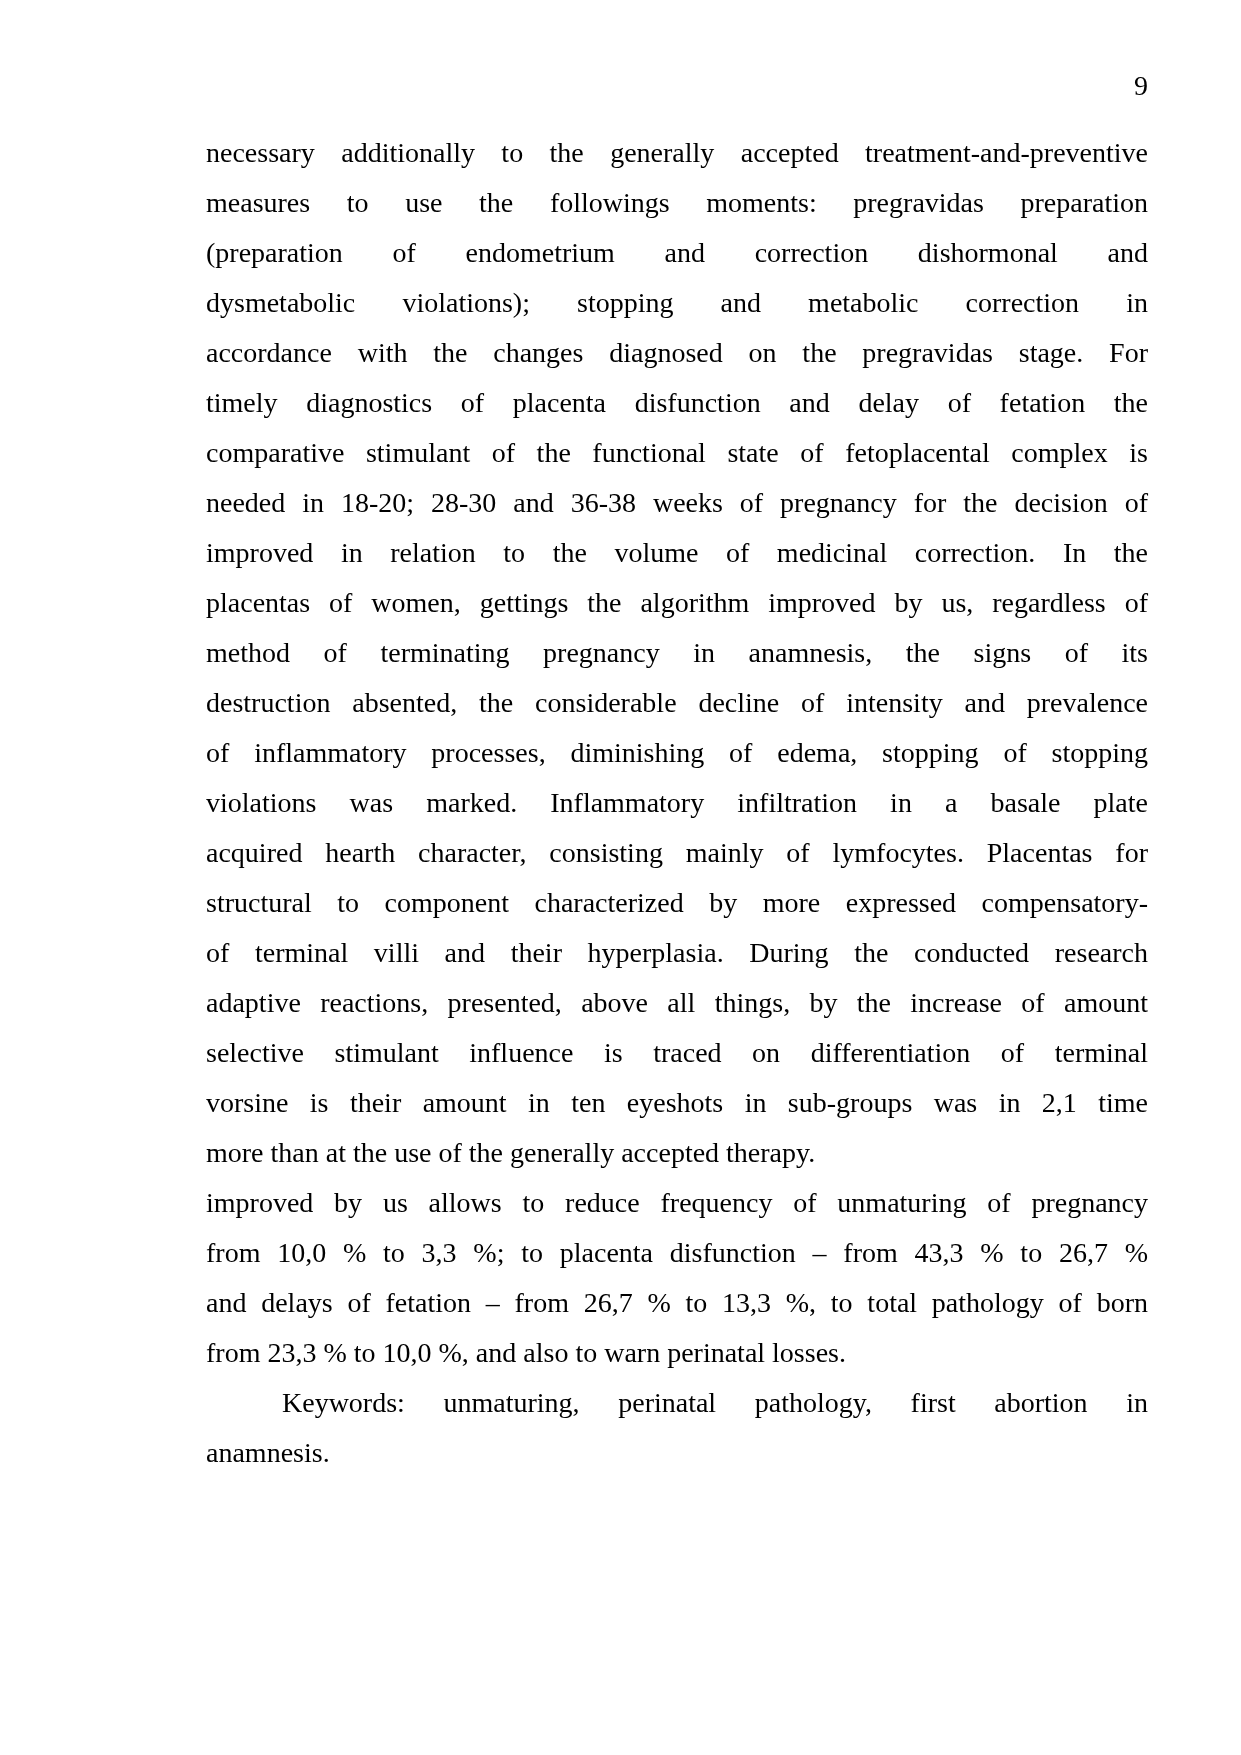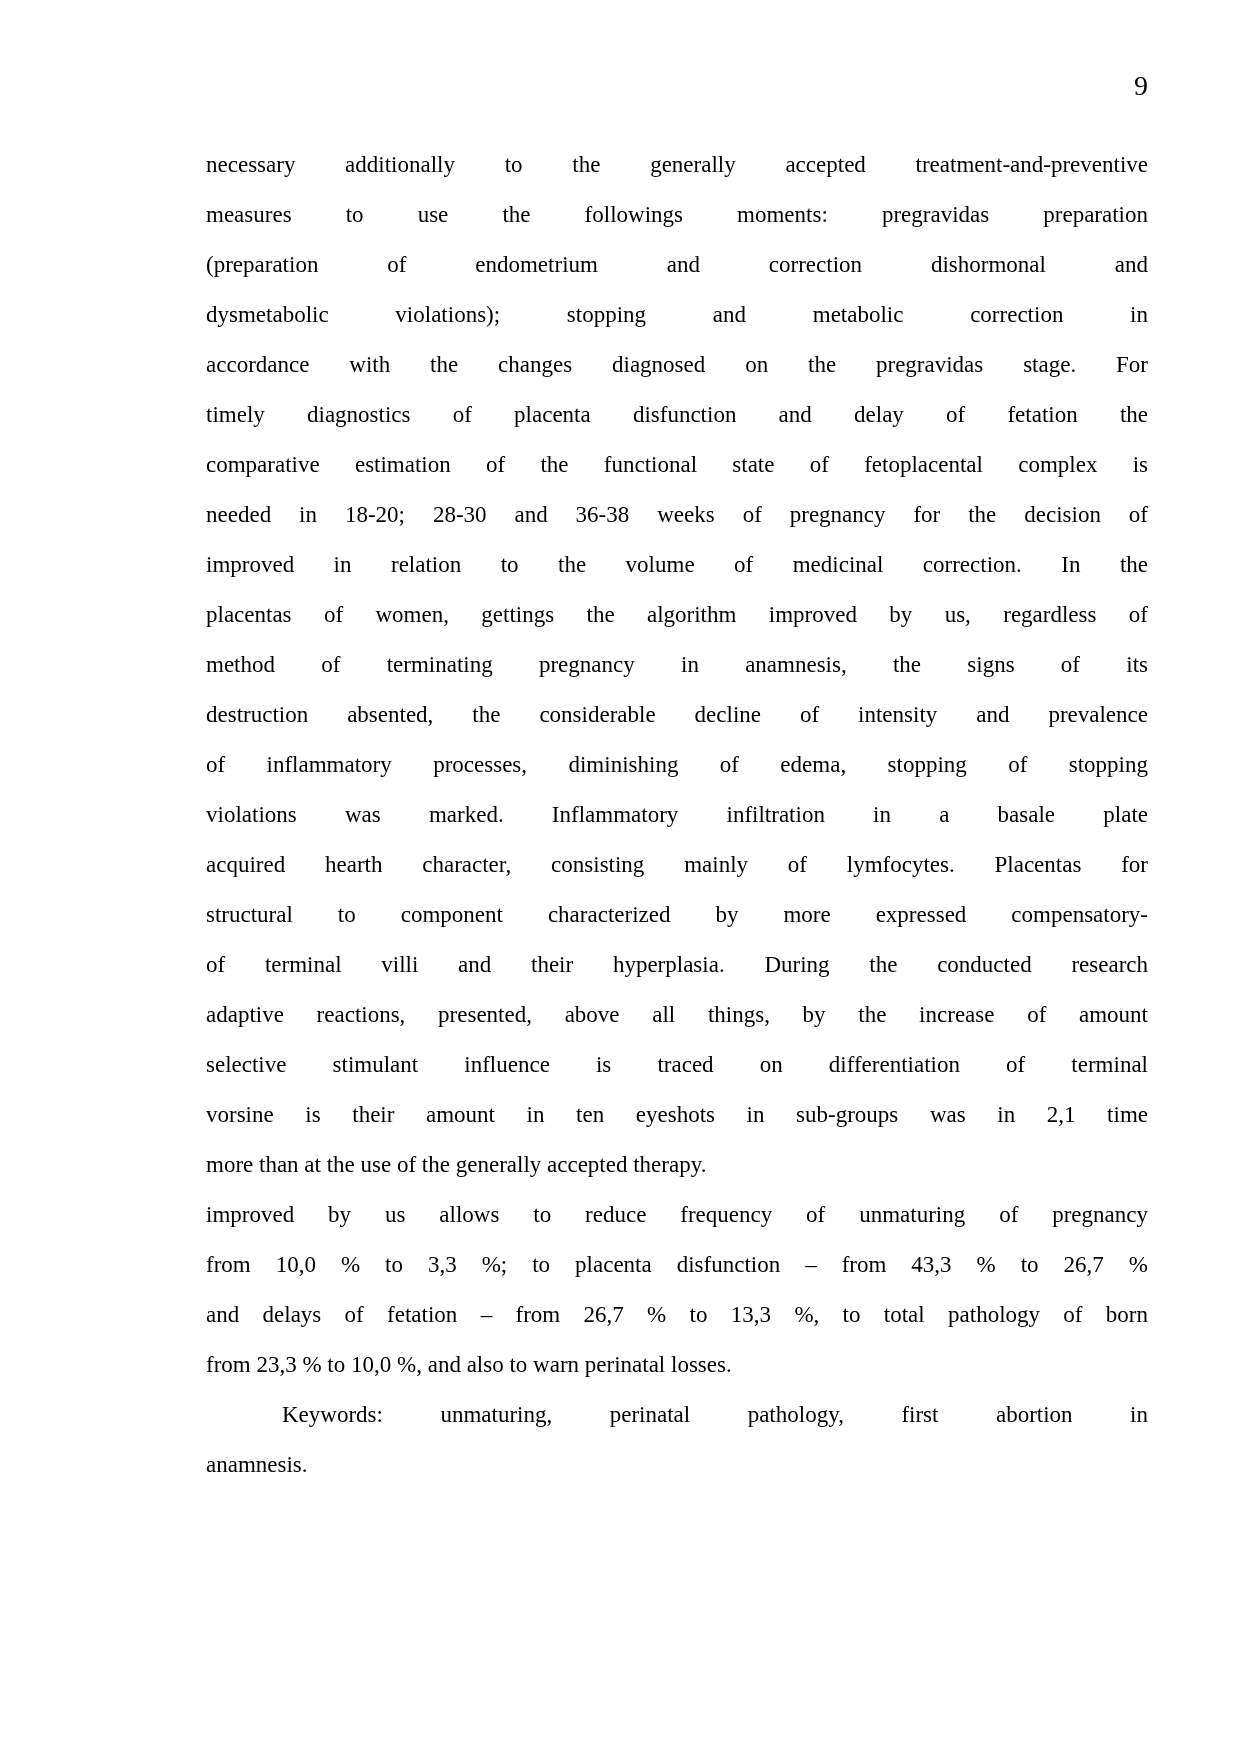--- a/index.html
+++ b/index.html
@@ -20,24 +20,24 @@
   .page-number {
     position: absolute;
     top: 68px;
     right: 93px;
     font-size: 28px;
     line-height: 36px;
     text-align: right;
   }
   .content {
     position: absolute;
-    top: 140px;
+    top: 128px;
     left: 206px;
     width: 942px;
-    font-size: 23px;
+    font-size: 28px;
     font-family: Liberation Serif, serif;
   }
   .paragraph {
     margin: 0;
   }
   .line {
     line-height: 50px;
     text-align: justify;
     text-align-last: justify;
     white-space: normal;
@@ -55,21 +55,21 @@
 <div class="page">
   <div class="page-number">9</div>
   <div class="content" id="content">
       <div class="paragraph">
         <div class="line">necessary additionally to the generally accepted treatment-and-preventive</div>
         <div class="line">measures to use the followings moments: pregravidas preparation</div>
         <div class="line">(preparation of endometrium and correction dishormonal and</div>
         <div class="line">dysmetabolic violations); stopping and metabolic correction in</div>
         <div class="line">accordance with the changes diagnosed on the pregravidas stage. For</div>
         <div class="line">timely diagnostics of placenta disfunction and delay of fetation the</div>
-        <div class="line">comparative estimation of the functional state of fetoplacental complex is</div>
+        <div class="line">comparative stimulant of the functional state of fetoplacental complex is</div>
         <div class="line">needed in 18-20; 28-30 and 36-38 weeks of pregnancy for the decision of</div>
         <div class="line">improved in relation to the volume of medicinal correction. In the</div>
         <div class="line">placentas of women, gettings the algorithm improved by us, regardless of</div>
         <div class="line">method of terminating pregnancy in anamnesis, the signs of its</div>
         <div class="line">destruction absented, the considerable decline of intensity and prevalence</div>
         <div class="line">of inflammatory processes, diminishing of edema, stopping of stopping</div>
         <div class="line">violations was marked. Inflammatory infiltration in a basale plate</div>
         <div class="line">acquired hearth character, consisting mainly of lymfocytes. Placentas for</div>
         <div class="line">structural to component characterized by more expressed compensatory-</div>
         <div class="line">of terminal villi and their hyperplasia. During the conducted research</div>

